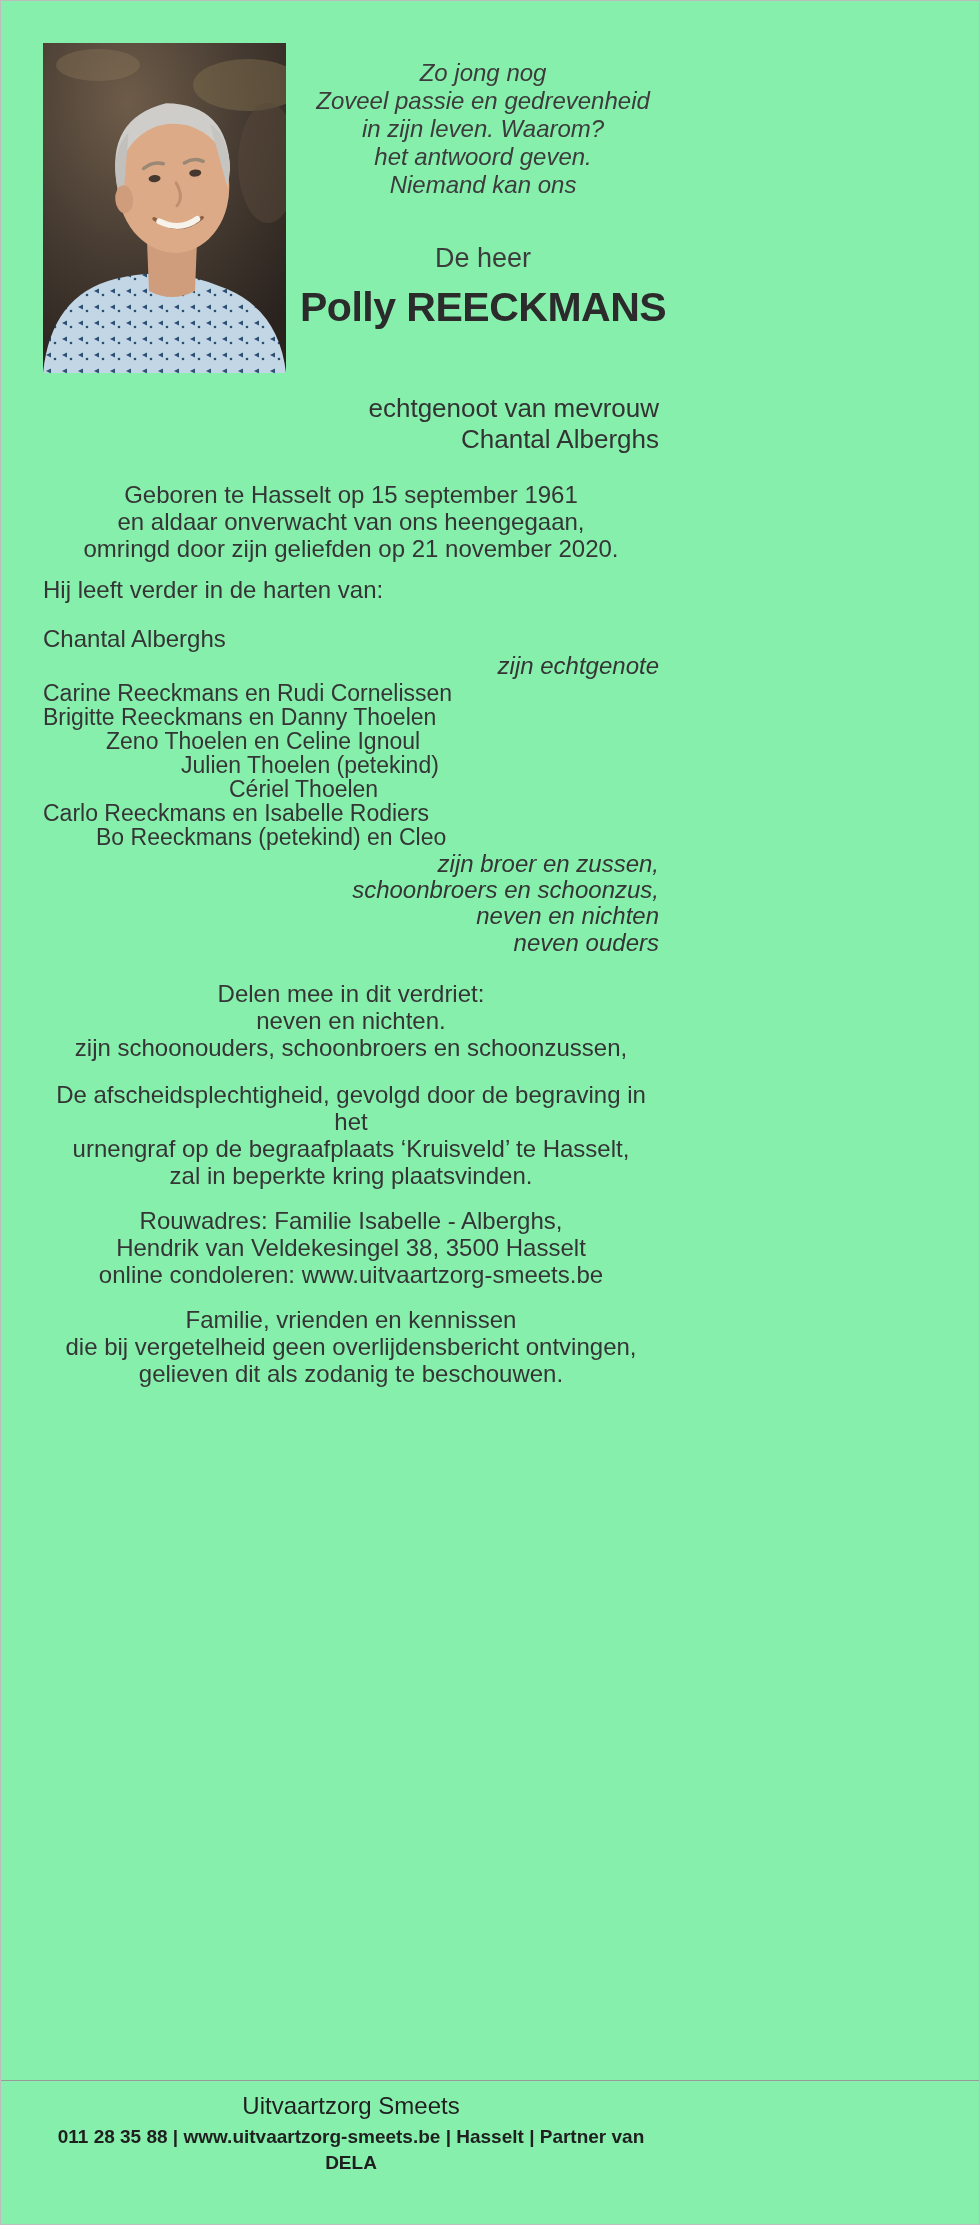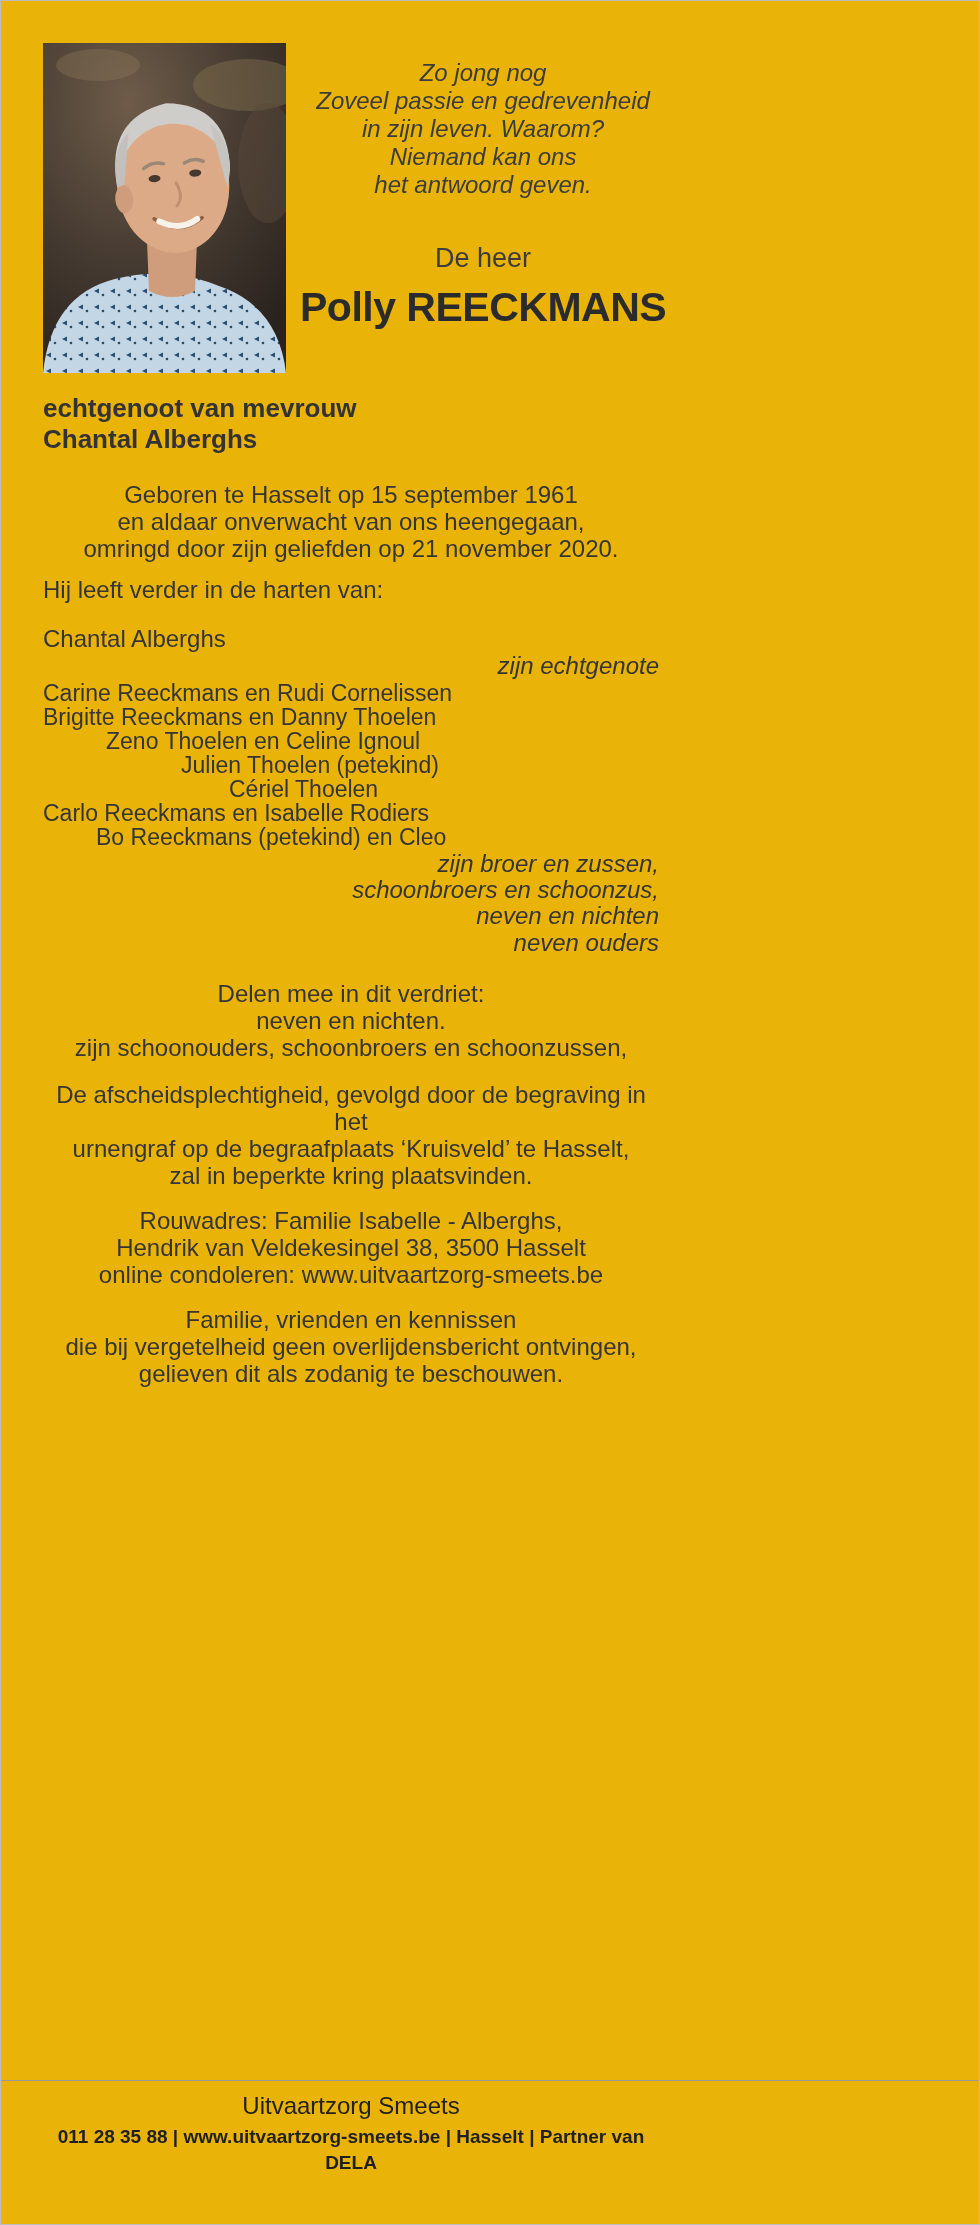--- a/index.html
+++ b/index.html
@@ -7,21 +7,21 @@
   body {
     font-family: "Liberation Sans", sans-serif;
     color: #353535;
     -webkit-font-smoothing: antialiased;
   }
   .sheet {
     position: relative;
     width: 980px;
     height: 2225px;
     margin: 0 auto;
-    background: #eab308;
+    background: #86efac;
     border: 1px solid #bdbdbd;
     display: flex;
     flex-direction: column;
     overflow: hidden;
   }
   .content {
     width: 616px;
     margin-left: 42px;
     display: flex;
     flex-direction: column;
@@ -64,22 +64,22 @@
     margin-top: 10px;
     font-size: 41px;
     font-weight: 700;
     letter-spacing: -0.5px;
     color: #2b2b2b;
     white-space: nowrap;
   }
   
   .spouse-intro {
     margin-top: 20px;
-    text-align: left;
-    font-weight: 700;
+    text-align: right;
+    font-weight: 400;
     font-size: 26px;
     line-height: 31px;
     color: #333333;
   }
   .life-summary {
     margin-top: 26px;
     text-align: center;
     font-size: 24px;
     line-height: 27px;
   }
@@ -202,22 +202,22 @@
             <path d="M108 174 q24 20 48 3" stroke="#8d5f45" stroke-width="3.5" fill="none" stroke-linecap="round"></path>
             <path d="M113 177 q20 12 38 1" stroke="#f7f2ea" stroke-width="6" fill="none" stroke-linecap="round"></path>
           </g>
         </svg>
       </div>
       <div class="header-right">
         <div class="poem">
           <div>Zo jong nog</div>
           <div>Zoveel passie en gedrevenheid</div>
           <div>in zijn leven. Waarom?</div>
+          <div>het antwoord geven.</div>
           <div>Niemand kan ons</div>
-          <div>het antwoord geven.</div>
         </div>
         <div class="salutation">De heer</div>
         <h1 class="name">Polly REECKMANS</h1>
       </div>
     </div>
 
     <div class="spouse-intro">
       <div>echtgenoot van mevrouw</div>
       <div>Chantal Alberghs</div>
     </div>

